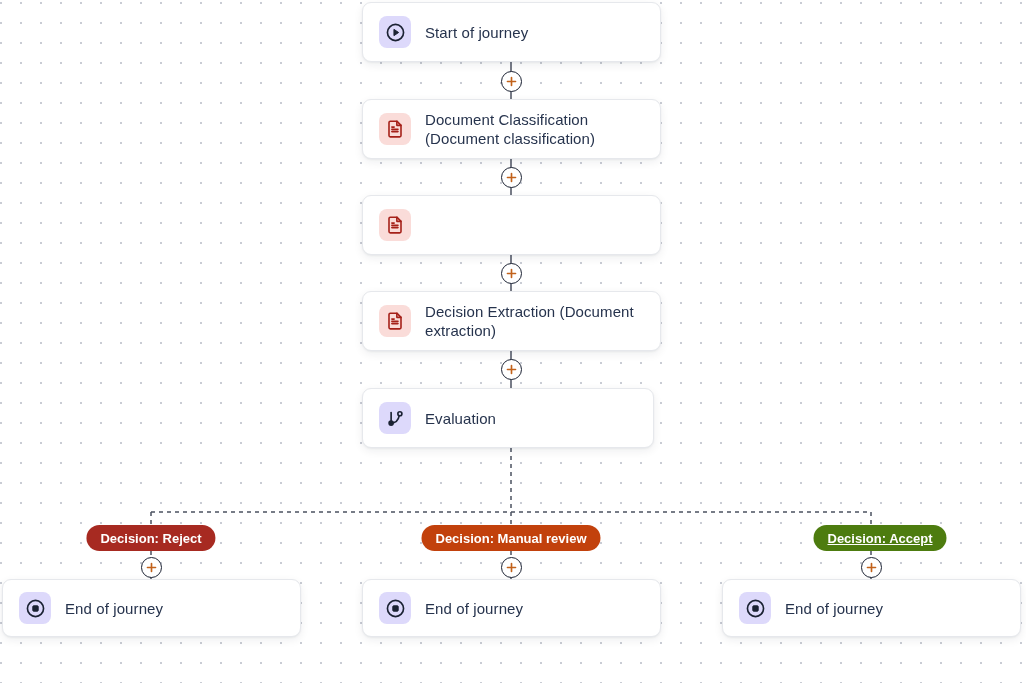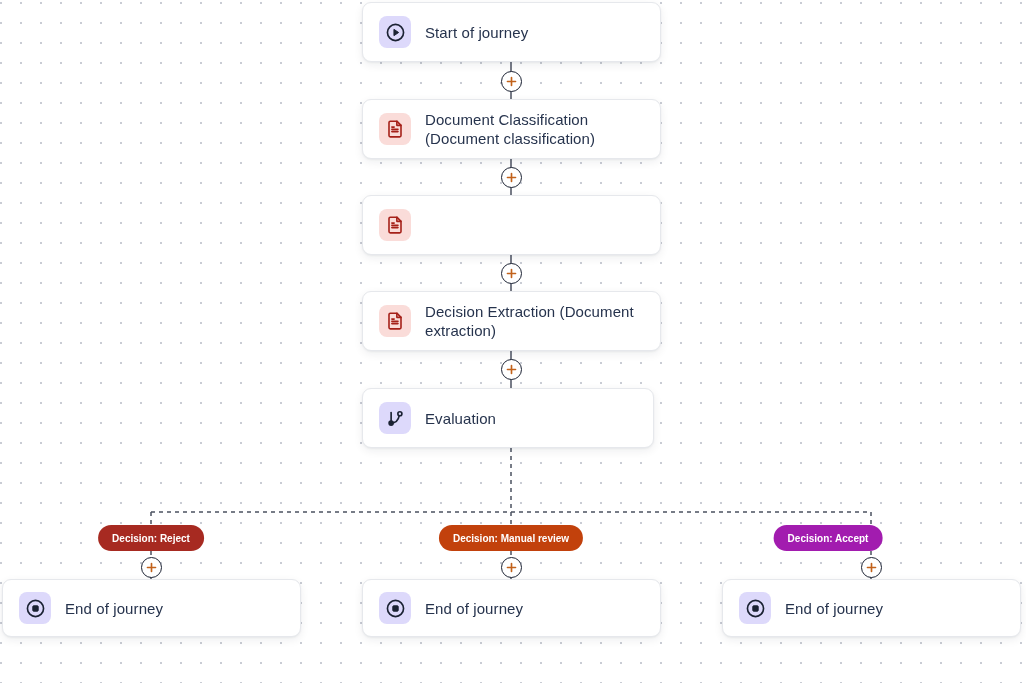--- a/index.html
+++ b/index.html
@@ -74,21 +74,21 @@
   
   .decision {
     position: absolute;
     height: 26px;
     border-radius: 13px;
     display: flex;
     align-items: center;
     justify-content: center;
     padding: 4px 14px;
     color: #ffffff;
-    font-size: 10px;
+    font-size: 13px;
     font-weight: bold;
     white-space: nowrap;
     z-index: 3;
   }
 
   
   .plus-btn {
     position: absolute;
     width: 21px;
     height: 21px;
@@ -197,21 +197,21 @@
             <circle cx="12" cy="12" r="9.2"></circle>
             <rect x="8.9" y="8.9" width="6.2" height="6.2" rx="1" fill="#1b2233" stroke="#1b2233" stroke-width="1.1"></rect>
           </svg>
         </span>
         <span class="node-label">End of journey</span>
       </div>
     </div>
   <div id="decisions-layer">
       <div class="decision" style="background: rgb(167, 42, 33); top: 525px; left: 151px; transform: translateX(-50%);">Decision: Reject</div>
       <div class="decision" style="background: #c2410c; top: 525px; left: 511px; transform: translateX(-50%);">Decision: Manual review</div>
-      <div class="decision" style="background: #a21caf; top: 525px; left: 828px; transform: translateX(-50%);">Decision: Accept</div>
+      <div class="decision" style="background: #4d7c0f; top: 525px; left: 880px; transform: translateX(-50%); text-decoration: underline;">Decision: Accept</div>
     </div>
   <div id="plus-layer">
       <div class="plus-btn" style="left: 500.5px; top: 70.5px;">
         <svg width="11" height="11" viewBox="0 0 12 12" stroke="#c2621b" stroke-width="1.8" stroke-linecap="round">
           <path d="M6 1.6 V10.4 M1.6 6 H10.4"></path>
         </svg>
       </div>
       <div class="plus-btn" style="left: 500.5px; top: 166.5px;">
         <svg width="11" height="11" viewBox="0 0 12 12" stroke="#c2621b" stroke-width="1.8" stroke-linecap="round">
           <path d="M6 1.6 V10.4 M1.6 6 H10.4"></path>

